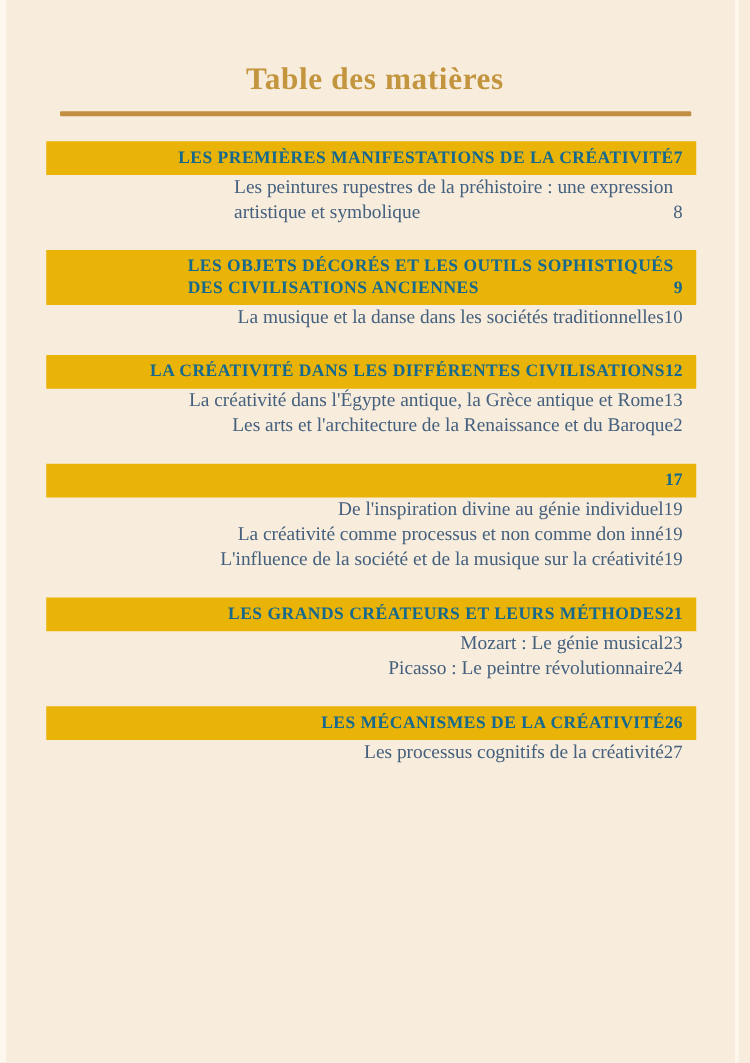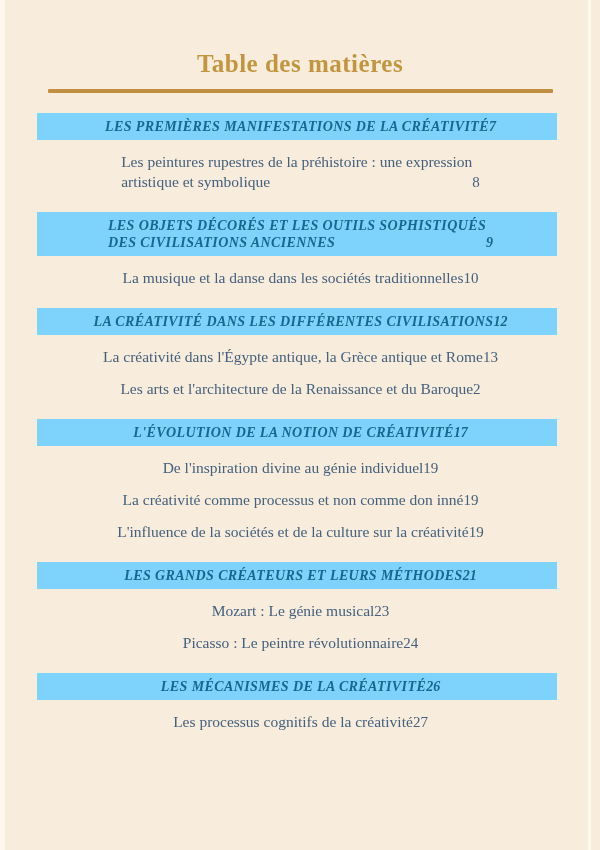--- a/index.html
+++ b/index.html
@@ -41,47 +41,45 @@
     height: 4px;
     background: #c18f41;
     border-radius: 1px;
   }
   .toc {
     margin: 0 43px 0 37px;
   }
   .toc-bar {
     display: flex;
     align-items: flex-end;
-    justify-content: center;
-    background: #7dd3fc;
+    justify-content: flex-end;
+    background: #eab308;
     padding: 5px 11px 5px 18px;
     margin-top: 20px;
     cursor: pointer;
-    font-style: italic;
   }
   .toc-bar .entry-title {
     font-weight: bold;
     font-size: 14px;
     line-height: 17px;
     letter-spacing: 0.4px;
     color: #15688e;
     max-width: 455px;
   }
   .toc-bar .entry-page {
     font-weight: bold;
     font-size: 14px;
     line-height: 17px;
     color: #15688e;
   }
   .toc-item {
     display: flex;
     align-items: flex-end;
-    justify-content: center;
+    justify-content: flex-end;
     padding: 0 11px 0 18px;
-    margin-top: 12px;
     cursor: pointer;
   }
   .toc-item .entry-title {
     font-size: 15.5px;
     line-height: 20px;
     color: #44607e;
     max-width: 440px;
   }
   .toc-item .entry-page {
     font-size: 15px;
@@ -121,33 +119,32 @@
     </div>
     <div class="toc-item">
       <span class="entry-title">La créativité dans l'Égypte antique, la Grèce antique et Rome</span>
       <span class="entry-page">13</span>
     </div>
     <div class="toc-item">
       <span class="entry-title">Les arts et l'architecture de la Renaissance et du Baroque</span>
       <span class="entry-page">2</span>
     </div>
     <div class="toc-bar">
-      <span class="entry-title">L'ÉVOLUTION DE LA NOTION DE CRÉATIVITÉ</span>
       <span class="entry-page">17</span>
     </div>
     <div class="toc-item">
       <span class="entry-title">De l'inspiration divine au génie individuel</span>
       <span class="entry-page">19</span>
     </div>
     <div class="toc-item">
       <span class="entry-title">La créativité comme processus et non comme don inné</span>
       <span class="entry-page">19</span>
     </div>
     <div class="toc-item">
-      <span class="entry-title">L'influence de la sociétés et de la culture sur la créativité</span>
+      <span class="entry-title">L'influence de la société et de la musique sur la créativité</span>
       <span class="entry-page">19</span>
     </div>
     <div class="toc-bar">
       <span class="entry-title">LES GRANDS CRÉATEURS ET LEURS MÉTHODES</span>
       <span class="entry-page">21</span>
     </div>
     <div class="toc-item">
       <span class="entry-title">Mozart : Le génie musical</span>
       <span class="entry-page">23</span>
     </div>

